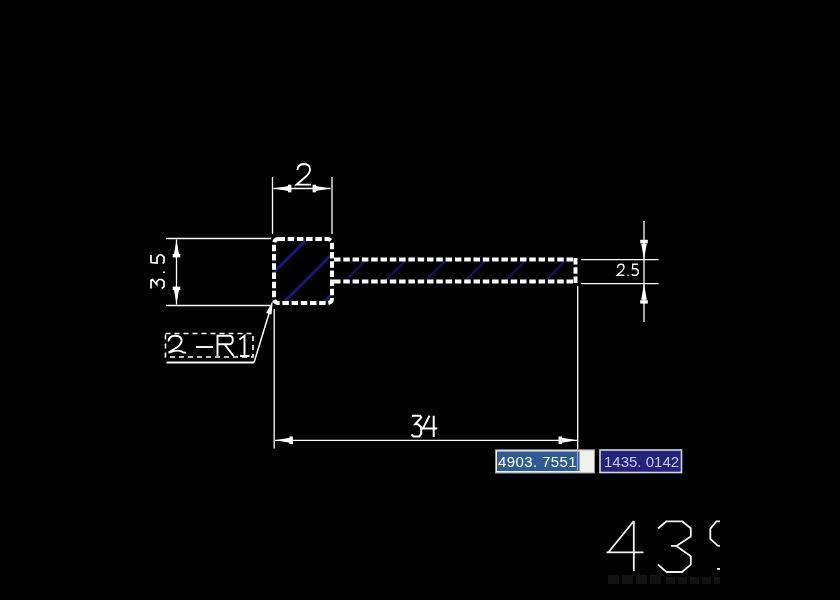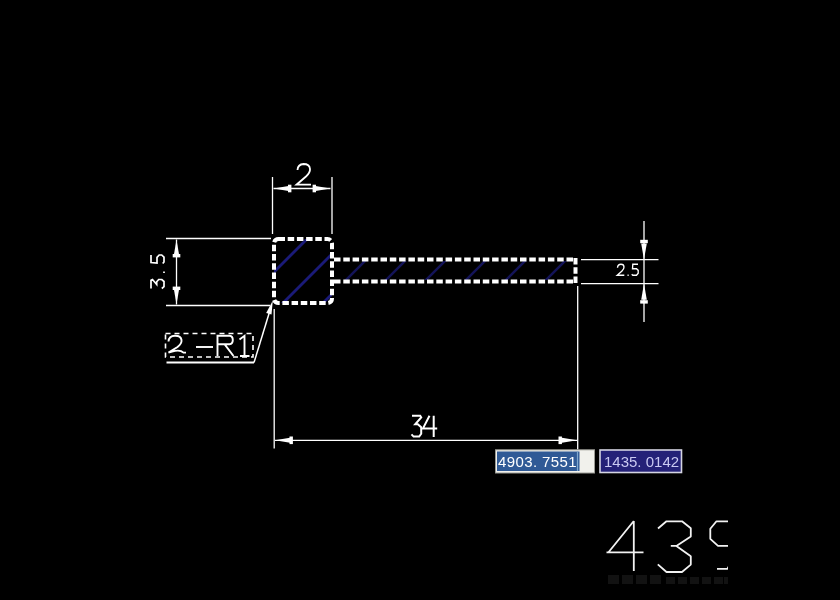--- a/index.html
+++ b/index.html
@@ -1,17 +1,17 @@
 <!DOCTYPE html>
 <html><head>
 <meta charset="utf-8">
 <style>
 html,body{margin:0;padding:0;background:#000;}
 #stage{position:relative;width:720px;height:600px;background:#a21caf;overflow:hidden;
-  font-family:"Liberation Sans", sans-serif;padding-left:8px;}
+  font-family:"Liberation Sans", sans-serif;}
 </style>
 </head>
 <body>
 
 <div id="stage">
 <svg width="840" height="600" viewBox="0 0 840 600" style="position:absolute;left:0;top:0">
   <rect x="0" y="0" width="840" height="600" fill="#000"></rect>
 
   <g clip-path="url(#headclip)">
     <clipPath id="headclip">

